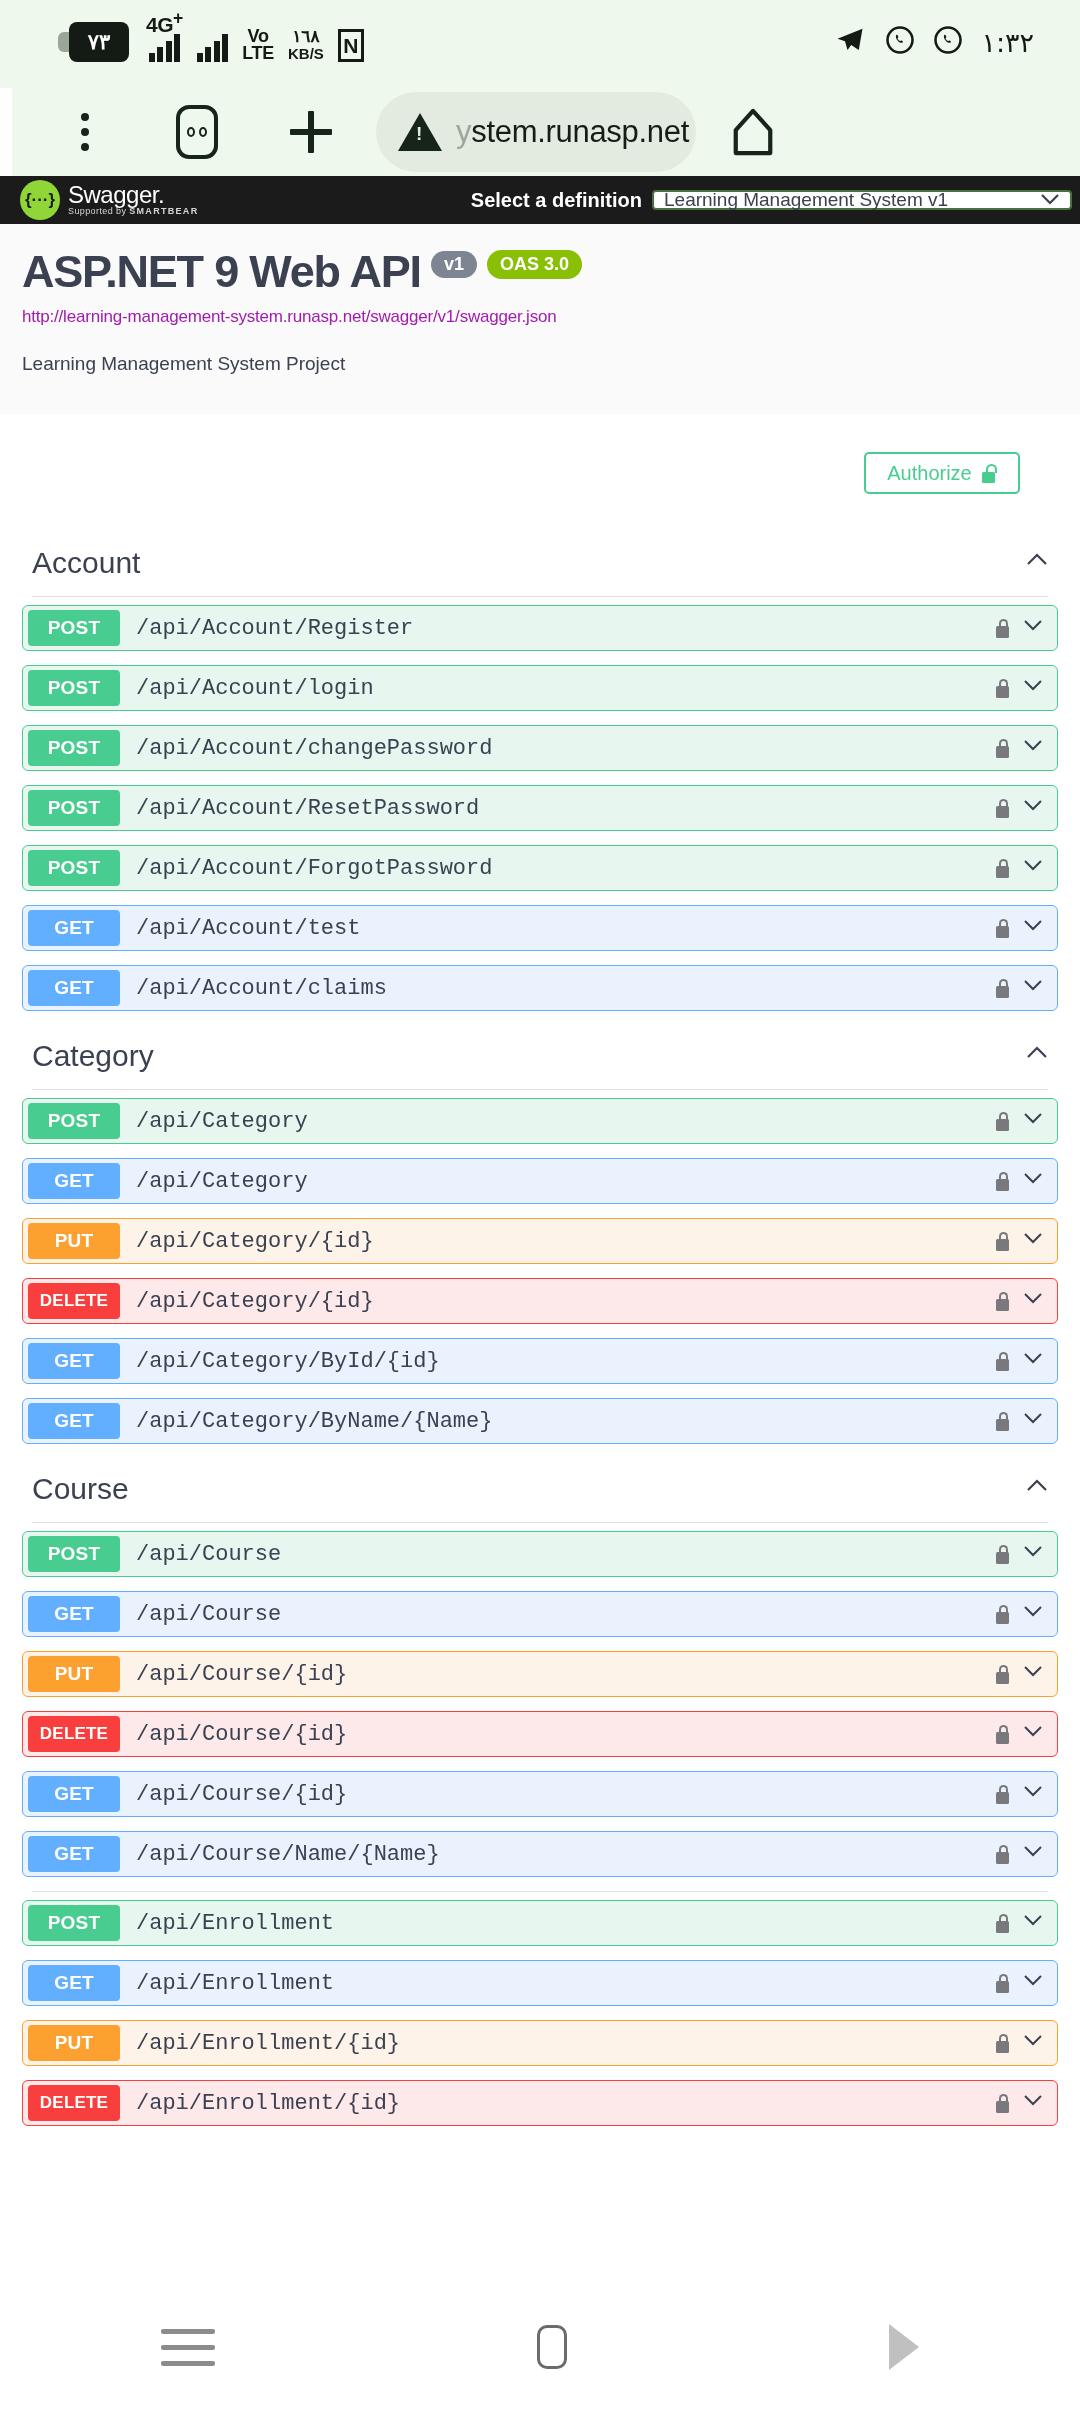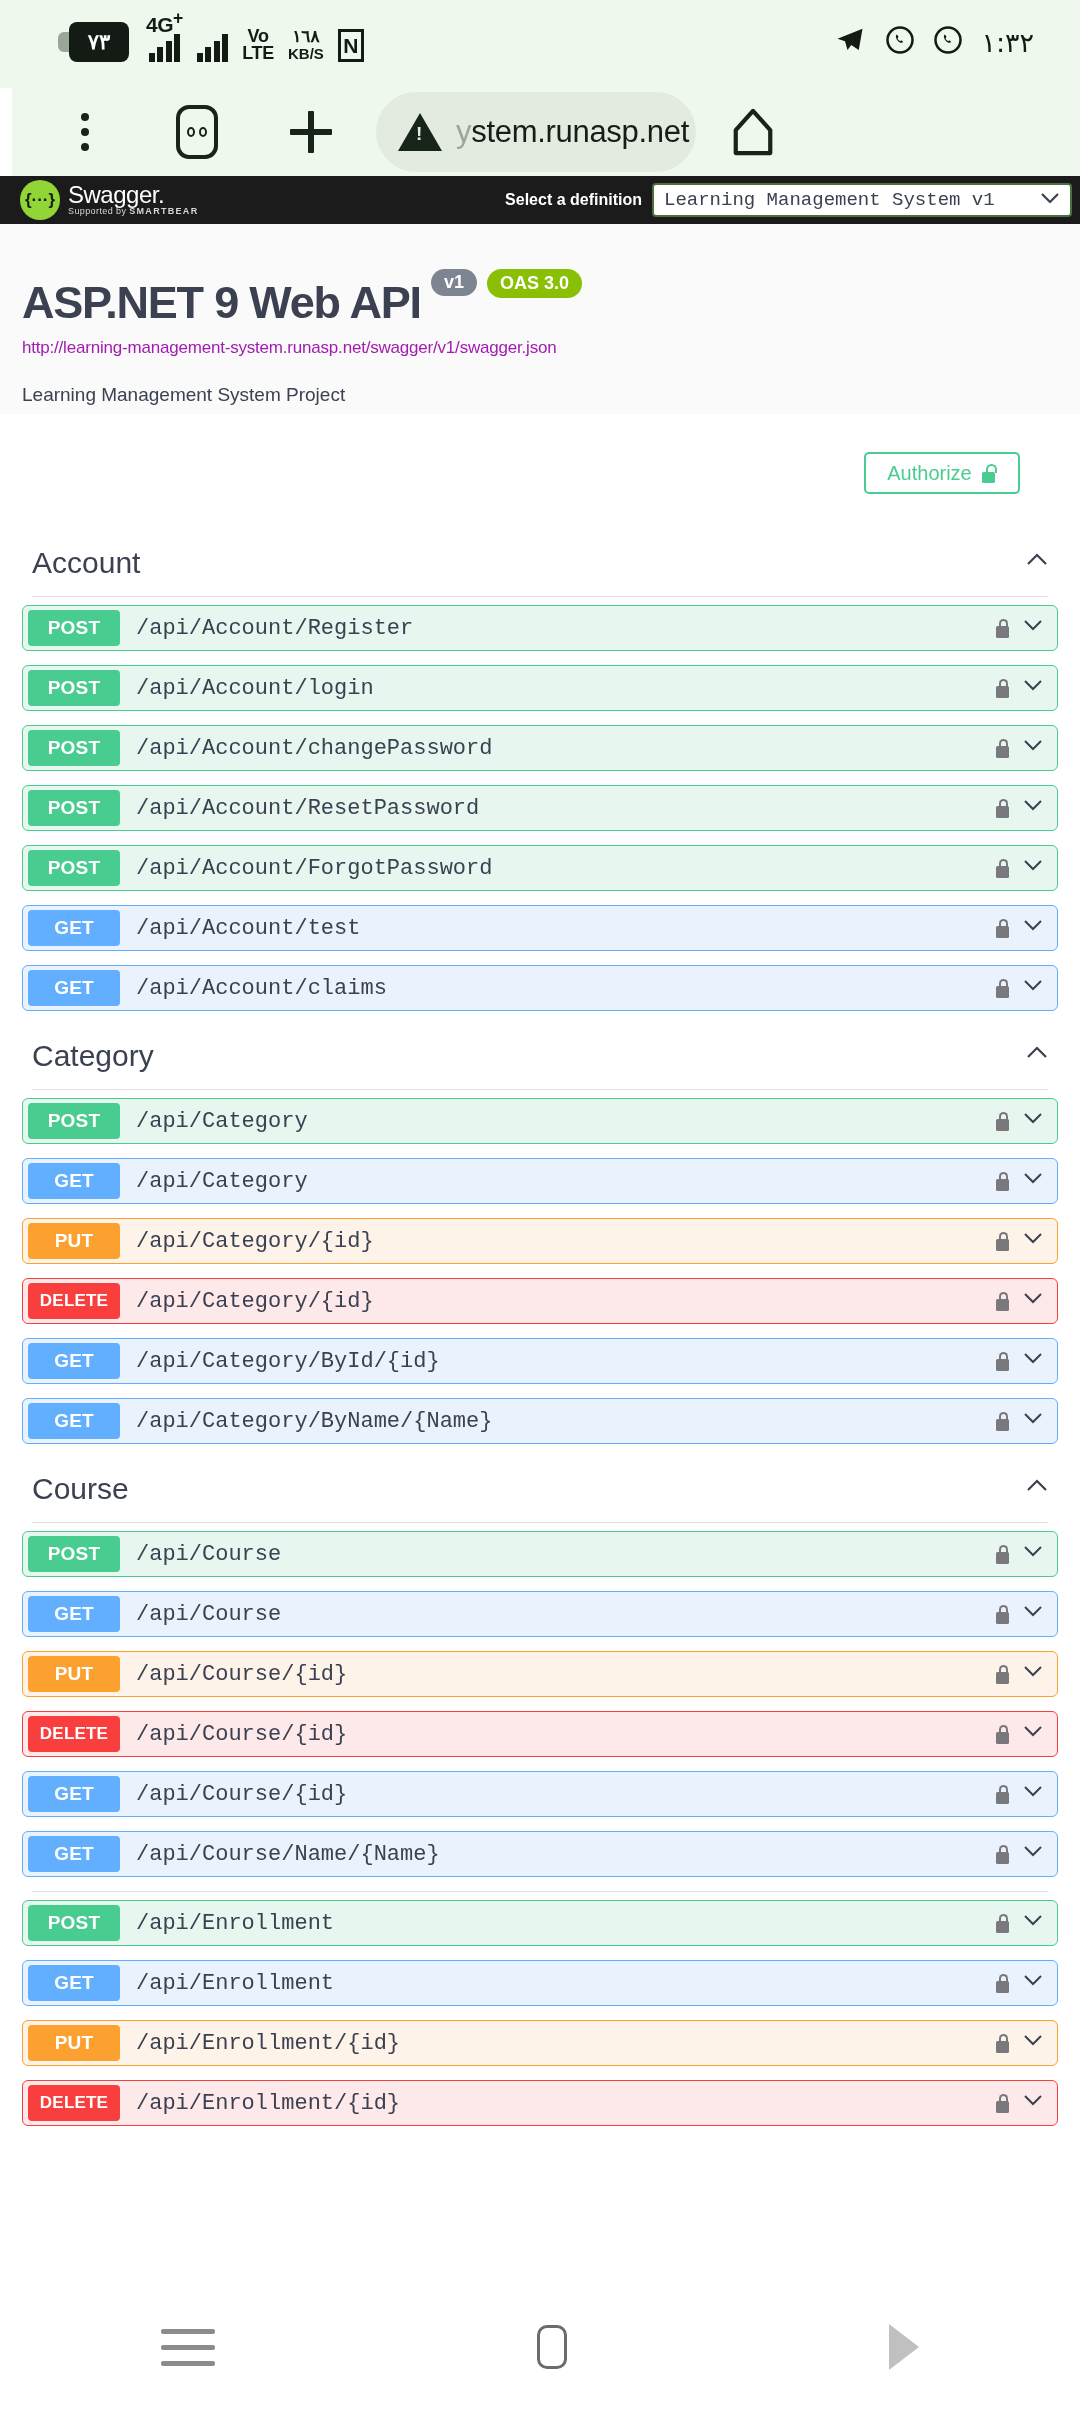--- a/index.html
+++ b/index.html
@@ -87,35 +87,35 @@
     background: #1b1b1b; display: flex; align-items: center;
   }
   .swagger-logo { display: flex; align-items: center; padding-left: 20px; }
   .sl-circle { width: 40px; height: 40px; border-radius: 50%; background: #8fd636;
                display:flex; align-items:center; justify-content:center; color:#1b1b1b; font-size: 17px; font-weight:700;}
   .sl-txt { margin-left: 8px; display: flex; flex-direction: column; }
   .sl-txt .n1 { color: #fff; font-size: 24px; font-weight: 400; letter-spacing:-0.5px; line-height: 22px;}
   .sl-txt .n2 { color: #d6d6d6; font-size: 9px; letter-spacing: 0.4px; }
   .sl-txt .n2 b { letter-spacing: 1.3px; }
   .def-wrap { margin-left: auto; display: flex; align-items: center; padding-right: 8px; gap: 10px; }
-  .def-label { color: #fff; font-size: 16px; font-weight: 700; white-space: nowrap; text-align: right; }
+  .def-label { color: #fff; font-size: 20px; font-weight: 700; white-space: nowrap; text-align: right; }
   .def-select {
-    width: 420px; height: 34px; background: #fff; border: 2.5px solid #49703d; border-radius: 4px;
-    display: flex; align-items: center; padding: 0 10px; cursor: pointer; font-family: Liberation Mono, monospace;
+    width: 420px; height: 20px; background: #fff; border: 2.5px solid #49703d; border-radius: 4px;
+    display: flex; align-items: center; padding: 0 10px; cursor: pointer;
   }
   .def-select span { font-size: 19px; color: #3b4151; }
   .def-select .chev { margin-left: auto; }
 
   
   .info {
     position: absolute; top: 224px; left: 0; width: 1080px; height: 190px;
     background: #fafafa;
   }
   .info-inner { padding: 22px 22px 0 22px; }
-  .api-title-row { display: flex; align-items: flex-start; gap: 10px; margin-top: 31px; }
+  .api-title-row { display: flex; align-items: center; gap: 10px; }
   .api-title { font-size: 45px; font-weight: 700; color: #3b4151; letter-spacing:-1.2px; }
   .badge-v { background: #7d8492; color: #fff; font-size: 18px; font-weight: 700;
              padding: 3px 13px; border-radius: 40px; position: relative; top: -8px;}
   .badge-oas { background: #89bf04; color: #fff; font-size: 18px; font-weight: 700;
                padding: 4px 13px; border-radius: 40px; position: relative; top: -8px;}
   .api-url { margin-top: 9px; font-size: 17px; color: #a21caf; letter-spacing:-0.2px; }
   .api-desc { margin-top: 26px; font-size: 19px; color: #3b4151; }
 
   
   .auth-wrap {

